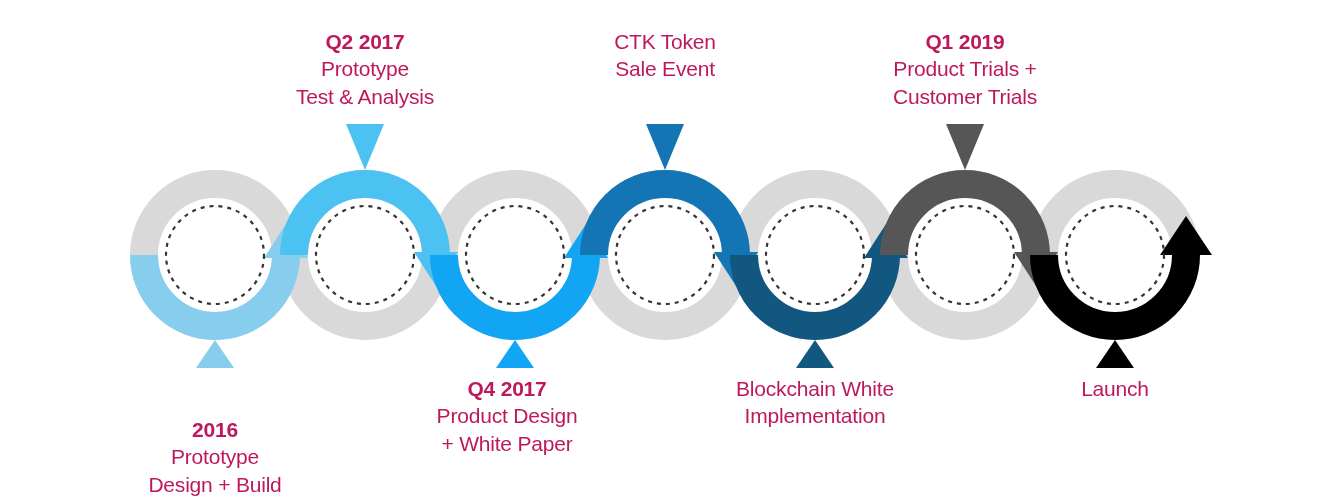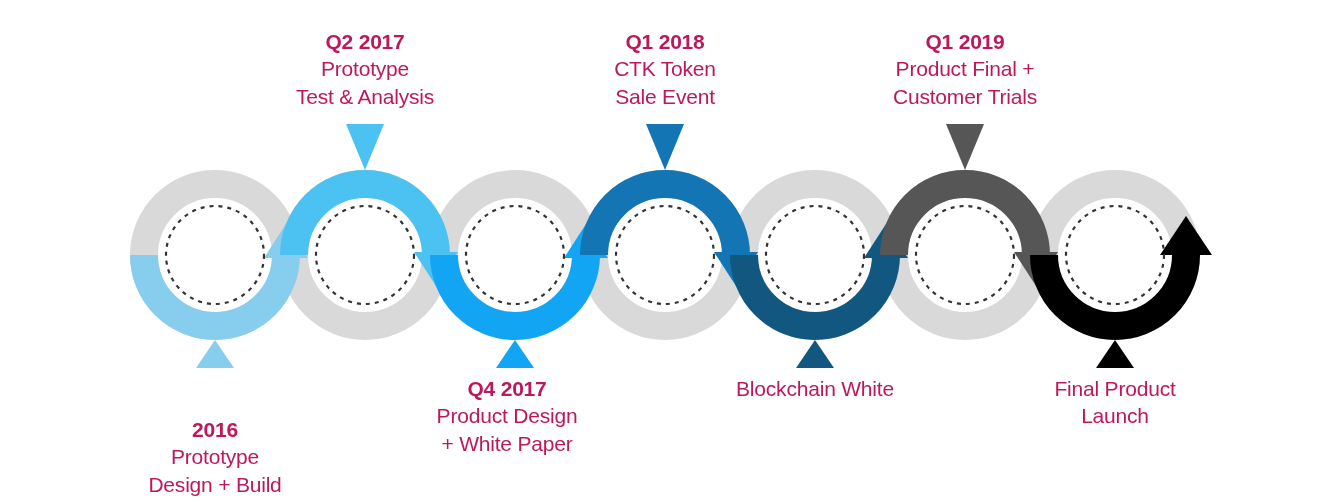--- a/index.html
+++ b/index.html
@@ -114,43 +114,42 @@
   </g>
 </svg>
 
 <div class="milestone-label label-top" style="left:245px; top:28px; width:240px;">
   <div class="milestone-title">Q2 2017</div>
   <div class="milestone-line">Prototype</div>
   <div class="milestone-line">Test &amp; Analysis</div>
 </div>
 
 <div class="milestone-label label-top" style="left:545px; top:28px; width:240px;">
-  <div class="milestone-title">Q1 2018</div>
   <div class="milestone-line">CTK Token</div>
   <div class="milestone-line">Sale Event</div>
 </div>
 
 <div class="milestone-label label-top" style="left:845px; top:28px; width:240px;">
   <div class="milestone-title">Q1 2019</div>
-  <div class="milestone-line">Product Final +</div>
+  <div class="milestone-line">Product Trials +</div>
   <div class="milestone-line">Customer Trials</div>
 </div>
 
 <div class="milestone-label label-bottom" style="left:95px; top:375px; width:240px;margin-top:41px;">
   <div class="milestone-title">2016</div>
   <div class="milestone-line">Prototype</div>
   <div class="milestone-line">Design + Build</div>
 </div>
 
 <div class="milestone-label label-bottom" style="left:387px; top:375px; width:240px;">
   <div class="milestone-title">Q4 2017</div>
   <div class="milestone-line">Product Design</div>
   <div class="milestone-line">+ White Paper</div>
 </div>
 
 <div class="milestone-label label-bottom" style="left:695px; top:375px; width:240px;">
   <div class="milestone-line">Blockchain White</div>
+  <div class="milestone-line">Implementation</div>
 </div>
 
 <div class="milestone-label label-bottom" style="left:995px; top:375px; width:240px;">
-  <div class="milestone-line">Final Product</div>
   <div class="milestone-line">Launch</div>
 </div>
 
 </body></html>

